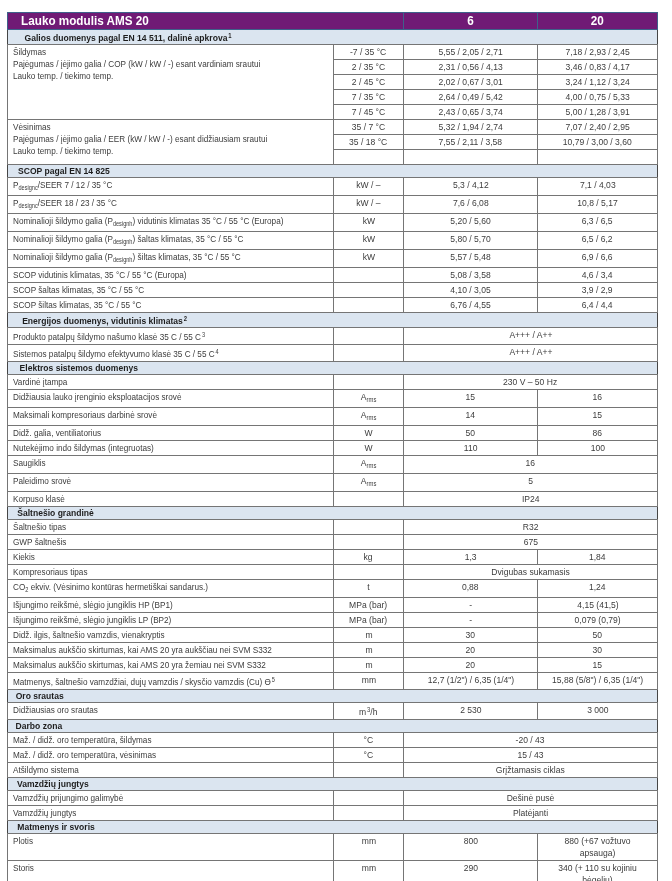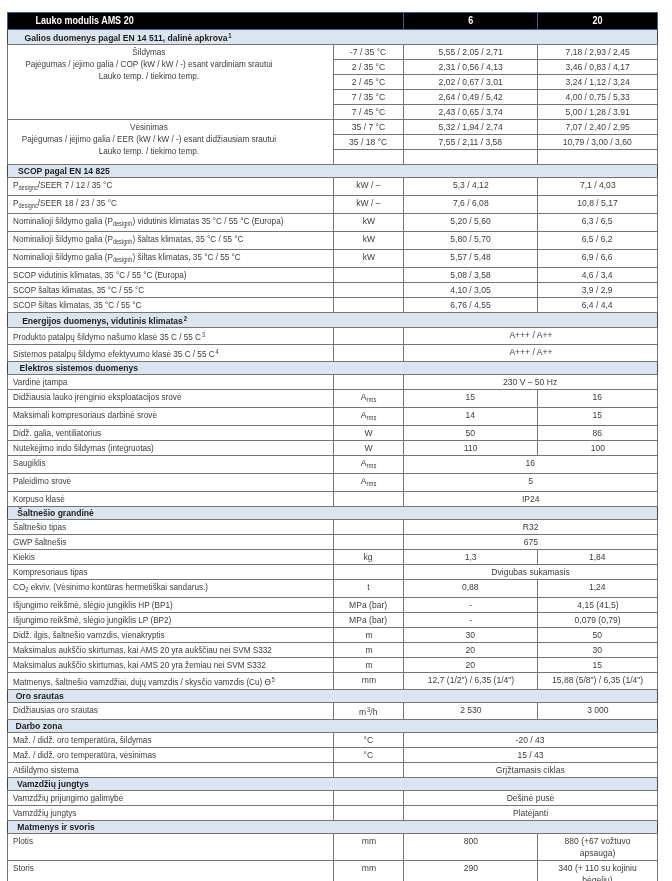--- a/index.html
+++ b/index.html
@@ -12,32 +12,32 @@
     border-collapse:collapse;table-layout:fixed;width:650px;
     font-size:9.5px;color:#3c3c3c;border:1px solid #454545;
   }
   td{
     border:1px solid #757575;padding:1px 4px;height:12px;line-height:12px;
     vertical-align:top;overflow:hidden;
   }
   td.l{text-align:left;padding-left:5px;}
   td.u,td.v{text-align:center;}
   tr.head td{
-    background:#000000;color:#ffffff;font-weight:bold;font-size:10px;
-    height:12px;padding:2px 22px;border:1px solid #3e618a;
+    background:#701a75;color:#ffffff;font-weight:bold;font-size:13px;
+    height:12px;padding:2px 6px;border:1px solid #3e618a;
   }
   tr.head td.hc{text-align:center;}
   tr.sec td{
     background:#dbe5f0;color:#1d1d1d;font-weight:bold;
     height:9px;line-height:10px;padding:1px 5px;
     border-left:1px solid #454545;border-right:1px solid #454545;
   }
   .cmp{display:inline-block;white-space:nowrap;transform:scaleX(.9);transform-origin:50% 0;}
   td.l .cmp{transform:scaleX(.86);transform-origin:0 0;}
-  td.gl{vertical-align:top;text-align:center;}
+  td.gl{vertical-align:top;}
   .cmpl{display:block;white-space:nowrap;transform:scaleX(.86);transform-origin:0 0;line-height:12px;}
   .wr{white-space:normal;line-height:12px;max-width:100%;}
   sub{font-size:6.5px;vertical-align:-2px;}
   sup{font-size:6.5px;vertical-align:3px;margin-left:1px;}
 </style>
 </head>
 <body>
 
 <div class="sheet">
 <table class="spec">

